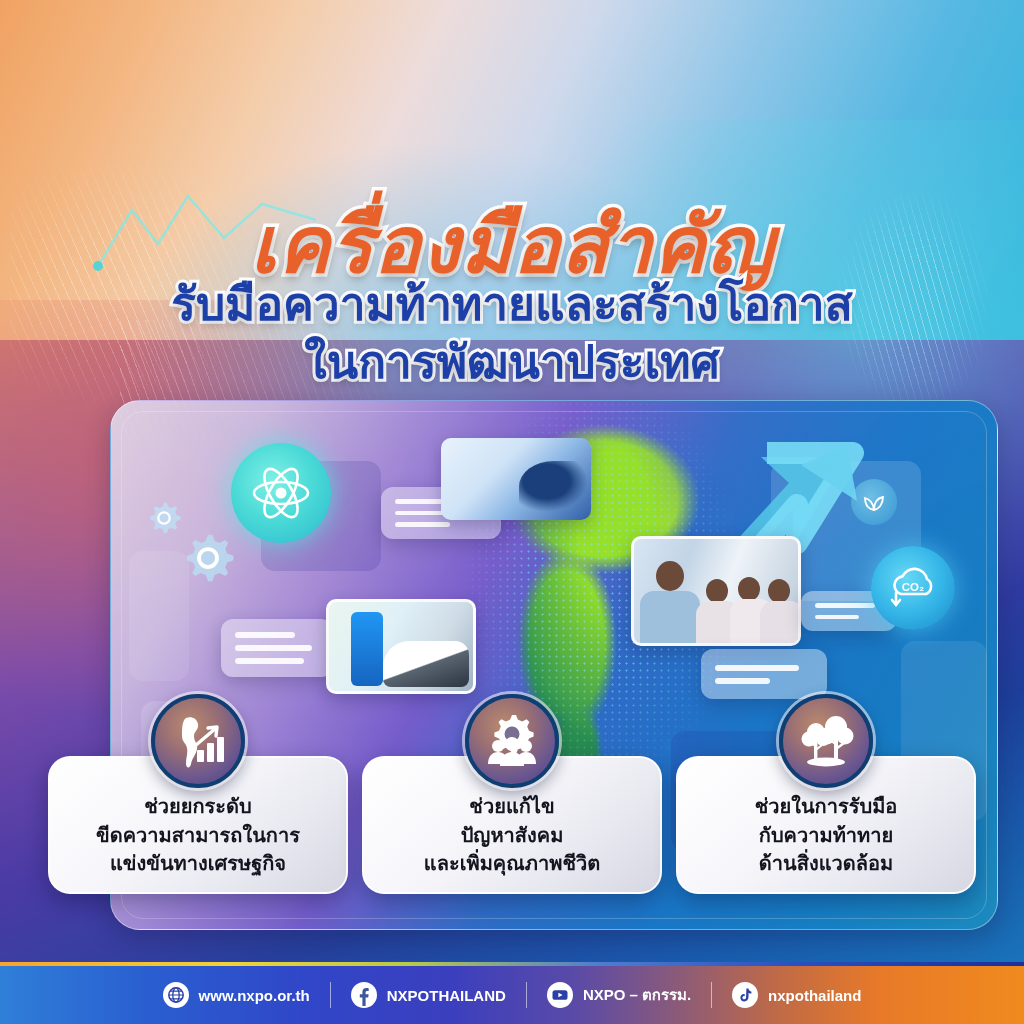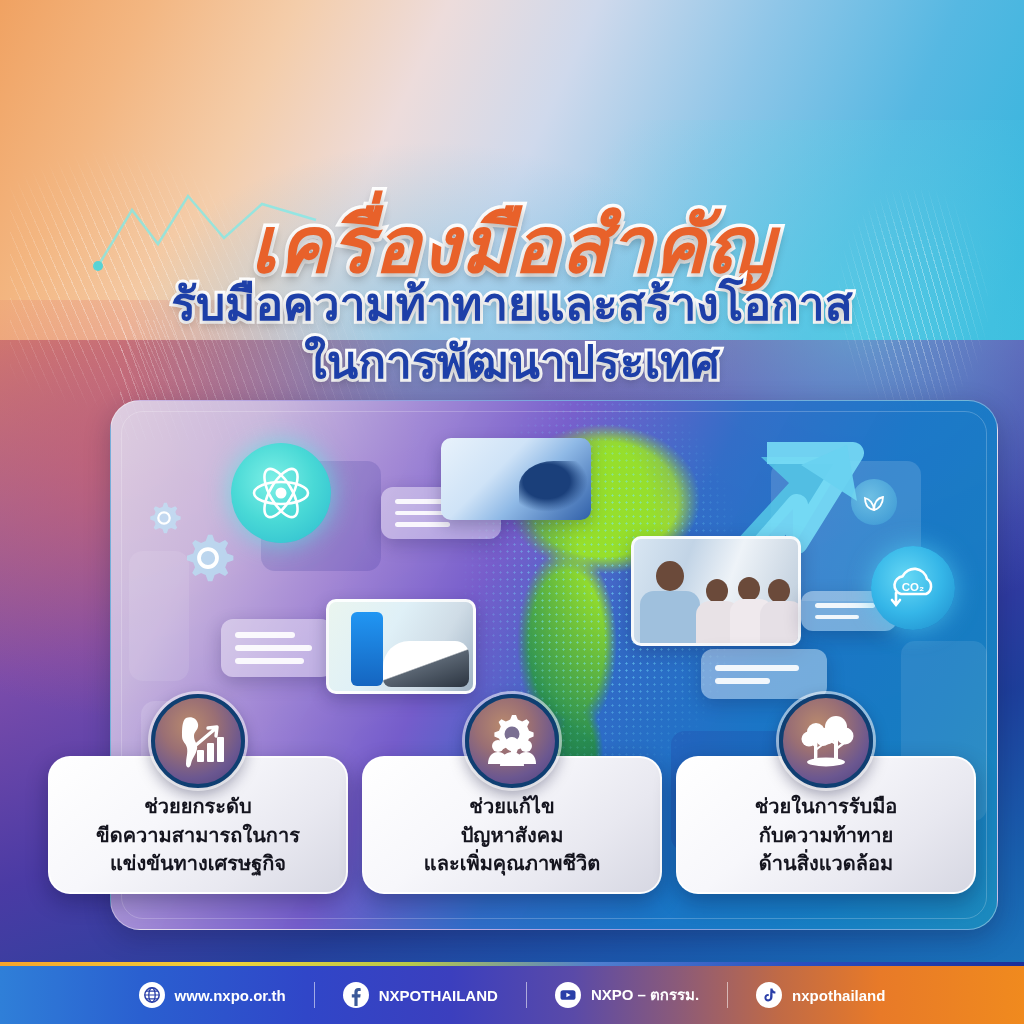--- a/index.html
+++ b/index.html
@@ -313,21 +313,21 @@
       #5a4aa8 56%, #8a5a7a 66%, #c06a46 76%, #e87a28 86%, #f08a1e 100%);
     overflow: hidden;
   }
   .footer::before {
     content: ""; position: absolute; left: 0; right: 0; top: 0; height: 4px;
     background: linear-gradient(90deg, #f7a32b 0%, #f0d23a 22%, #b9c94a 40%,
       #4f7fd0 58%, #2a4fc0 78%, #1a2f9a 100%);
   }
   .footer-inner {
     position: absolute; inset: 4px 0 0 0;
-    display: flex; align-items: center; justify-content: center; gap: 8px;
+    display: flex; align-items: center; justify-content: center; gap: 0;
   }
   .f-item { display: flex; align-items: center; gap: 10px; padding: 0 20px; }
   .f-sep { width: 1px; height: 26px; background: rgba(255,255,255,0.55); }
   .f-text { color: #ffffff; font-size: 15px; font-weight: bold; white-space: nowrap; }
   .f-ico {
     width: 26px; height: 26px; border-radius: 50%;
     background: #ffffff; display: flex; align-items: center; justify-content: center;
     flex: 0 0 auto;
   }
 </style>

